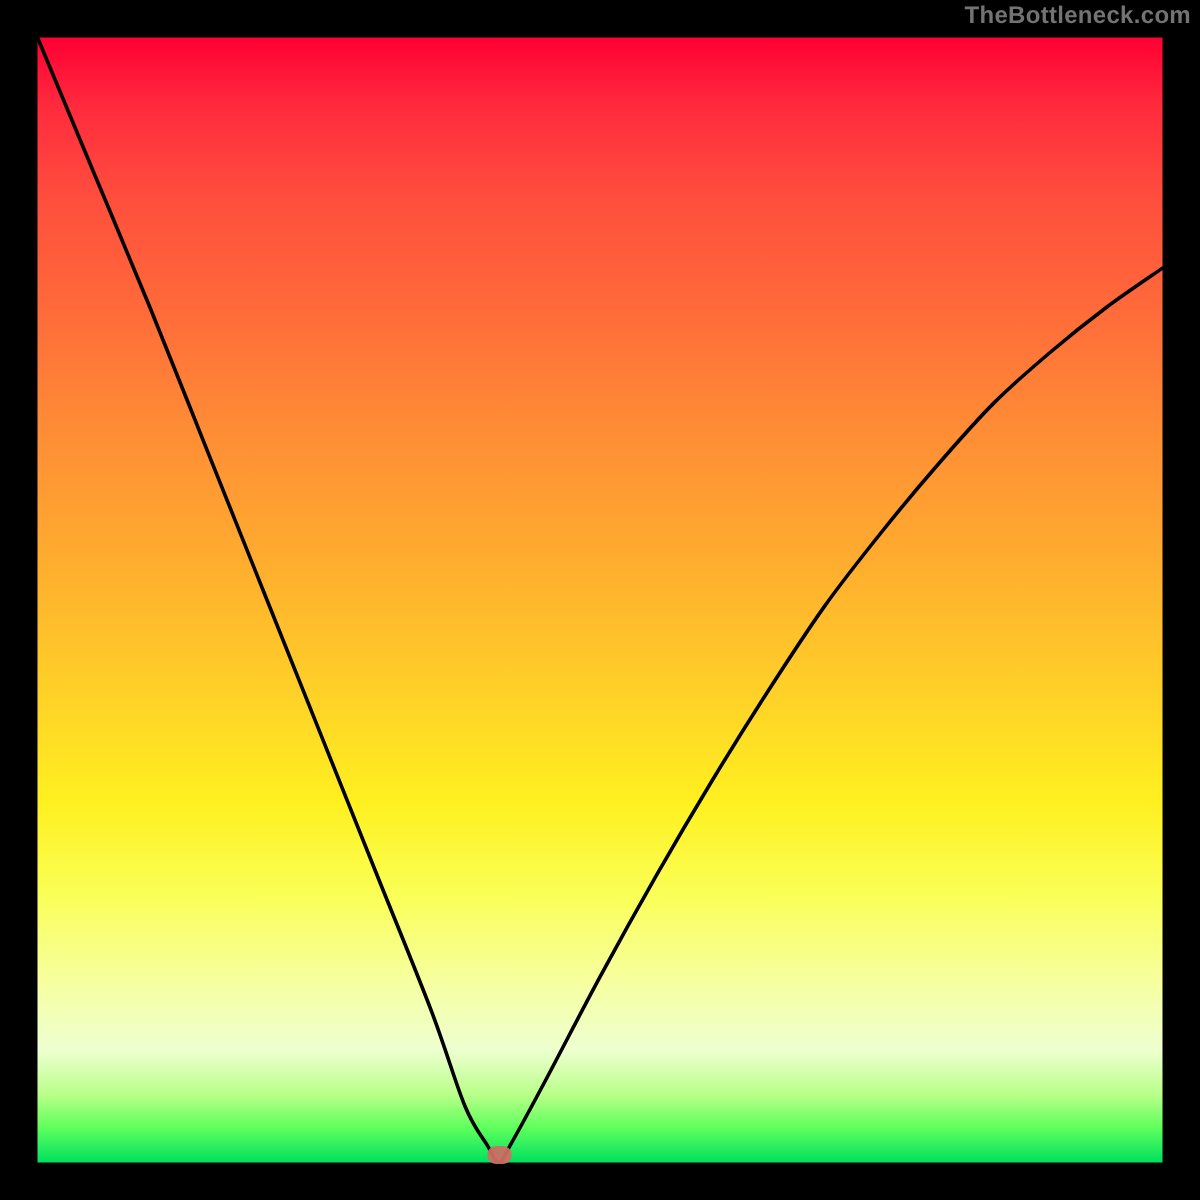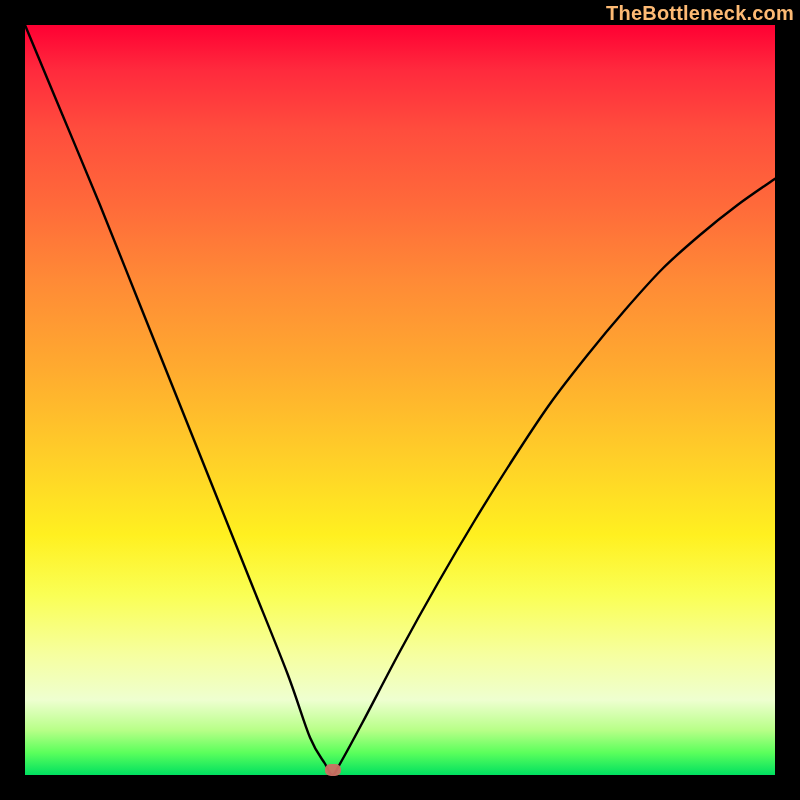--- a/index.html
+++ b/index.html
@@ -58,22 +58,22 @@
     height: 12px;
     border-radius: 6px / 5px;
     background: #cc6f63;
     opacity: 0.95;
     transform: translate(-50%, -50%);
   }
   .watermark {
     position: absolute;
     top: 2px;
     right: 6px;
-    color: #fdba74;
-    font-size: 20px;
+    color: #737373;
+    font-size: 16px;
     font-weight: 600;
     letter-spacing: 0.2px;
     user-select: none;
   }
 </style>
 </head>
 <body>
 
 <div class="watermark">TheBottleneck.com</div>
 

